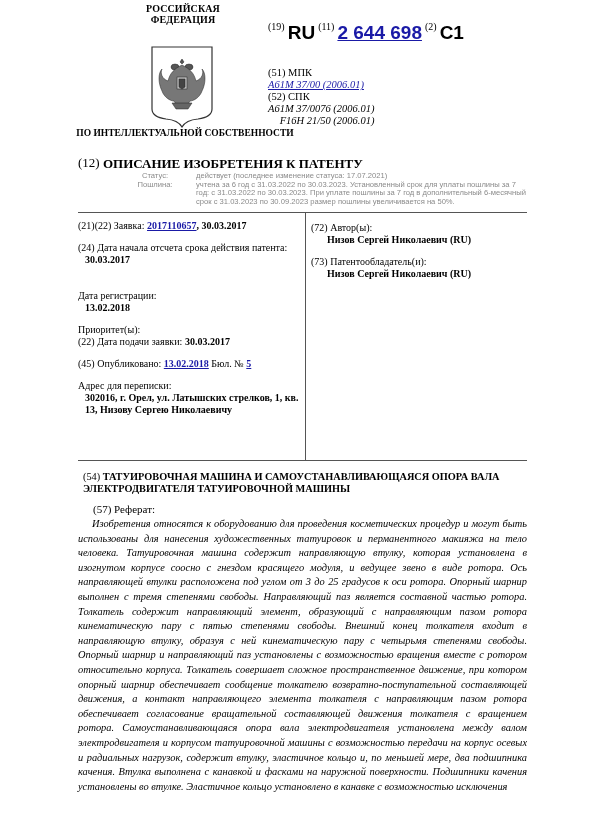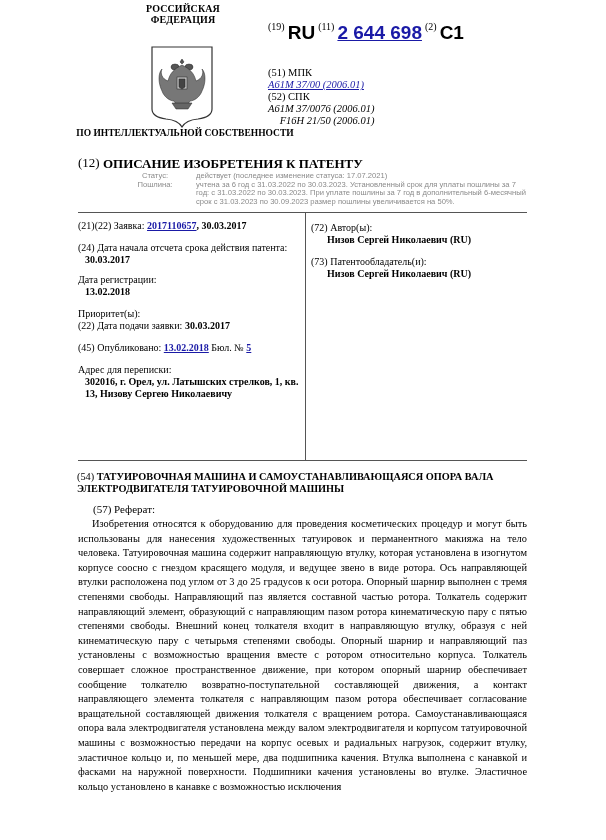--- a/index.html
+++ b/index.html
@@ -30,25 +30,25 @@
   .status .val { flex: 1; }
 
   .hr { background: #555; height: 1px; }
   .vr { background: #555; width: 1px; }
 
   .col { font-size: 10px; line-height: 12px; }
   .col p { margin: 0; }
   .col .ind { padding-left: 7px; font-weight: bold; }
   .col b { font-weight: bold; }
 
-  .title54 { left: 77px; top: 471px; width: 450px; font-size: 10.3px; line-height: 12px; font-weight: bold; }
+  .title54 { left: 83px; top: 471px; width: 450px; font-size: 10.3px; line-height: 12px; font-weight: bold; }
   .title54 .n { font-weight: normal; }
 
   .referat-h { left: 93px; top: 503px; font-size: 11px; }
-  .abstract { left: 78px; top: 517px; width: 449px; font-size: 10.4px; line-height: 14.6px; text-align: justify; text-indent: 14px; margin: 0; }
+  .abstract { left: 78px; top: 517px; width: 449px; font-size: 10.4px; line-height: 14.6px; text-align: justify; text-indent: 14px; margin: 0; font-style: italic; }
 </style>
 </head>
 <body>
 
 <div class="abs federation">РОССИЙСКАЯ ФЕДЕРАЦИЯ</div>
 
 <div class="abs emblem">
   <svg width="68" height="86" viewBox="0 0 68 86">
     <path d="M4 4 L64 4 L64 66 Q64 74 50 76 Q38 77 34 84 Q30 77 18 76 Q4 74 4 66 Z" fill="#fff" stroke="#333" stroke-width="1.2"></path>
     <g fill="#555" stroke="#222" stroke-width="0.5">
@@ -104,21 +104,21 @@
 <div class="abs vr" style="left:305px; top:212px; height:248px;"></div>
 <div class="abs hr" style="left:78px; top:460px; width:449px;"></div>
 
 <div class="abs col" style="left:78px; top:220px; width:222px;">
   <p>
     <span>(21)(22) Заявка:</span>
     <a class="lnk" style="font-weight:bold">2017110657</a><b>, 30.03.2017</b>
   </p>
   <p style="margin-top:10px">(24) Дата начала отсчета срока действия патента:</p>
   <p class="ind">30.03.2017</p>
-  <p style="margin-top:8px">Дата регистрации:</p>
+  <p style="margin-top:24px">Дата регистрации:</p>
   <p class="ind">13.02.2018</p>
   <p style="margin-top:10px">Приоритет(ы):</p>
   <p>
     <span>(22) Дата подачи заявки:</span>
     <b>30.03.2017</b>
   </p>
   <p style="margin-top:10px">
     <span>(45) Опубликовано:</span>
     <a class="lnk" style="font-weight:bold">13.02.2018</a>
     <span>Бюл. №</span>

